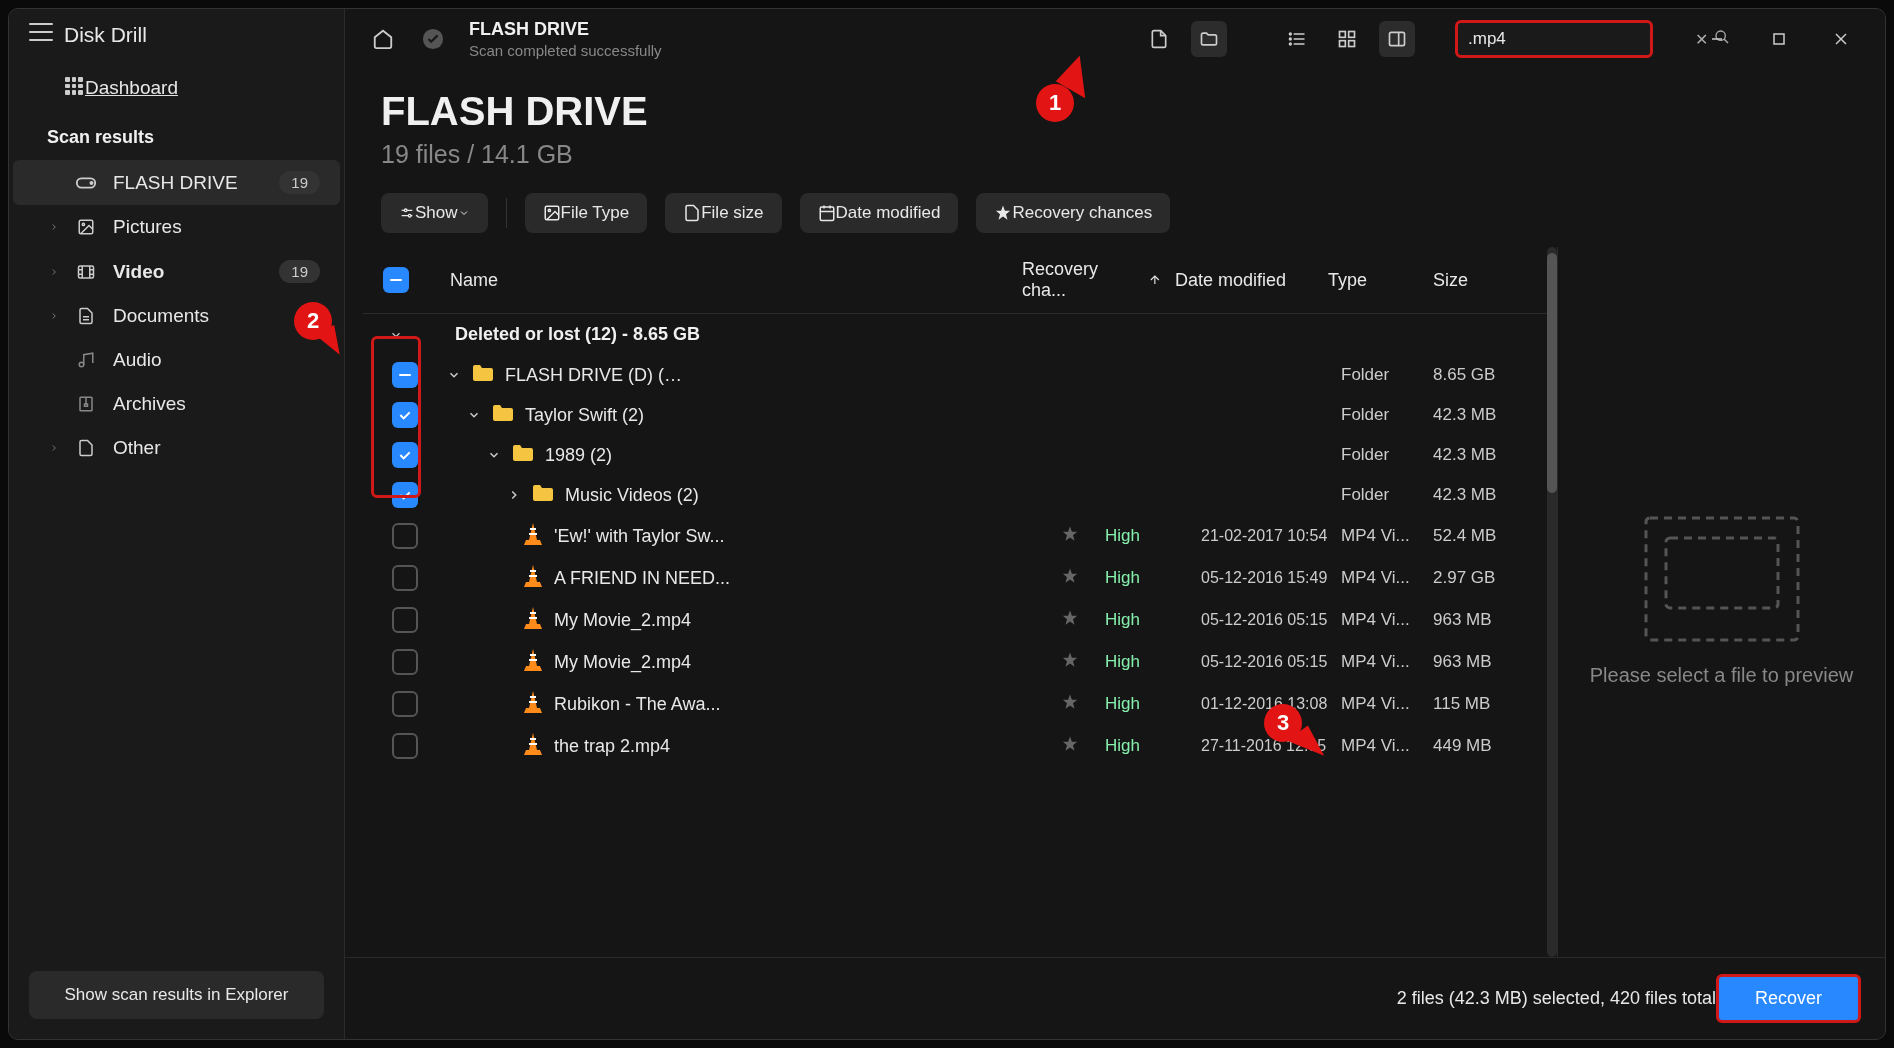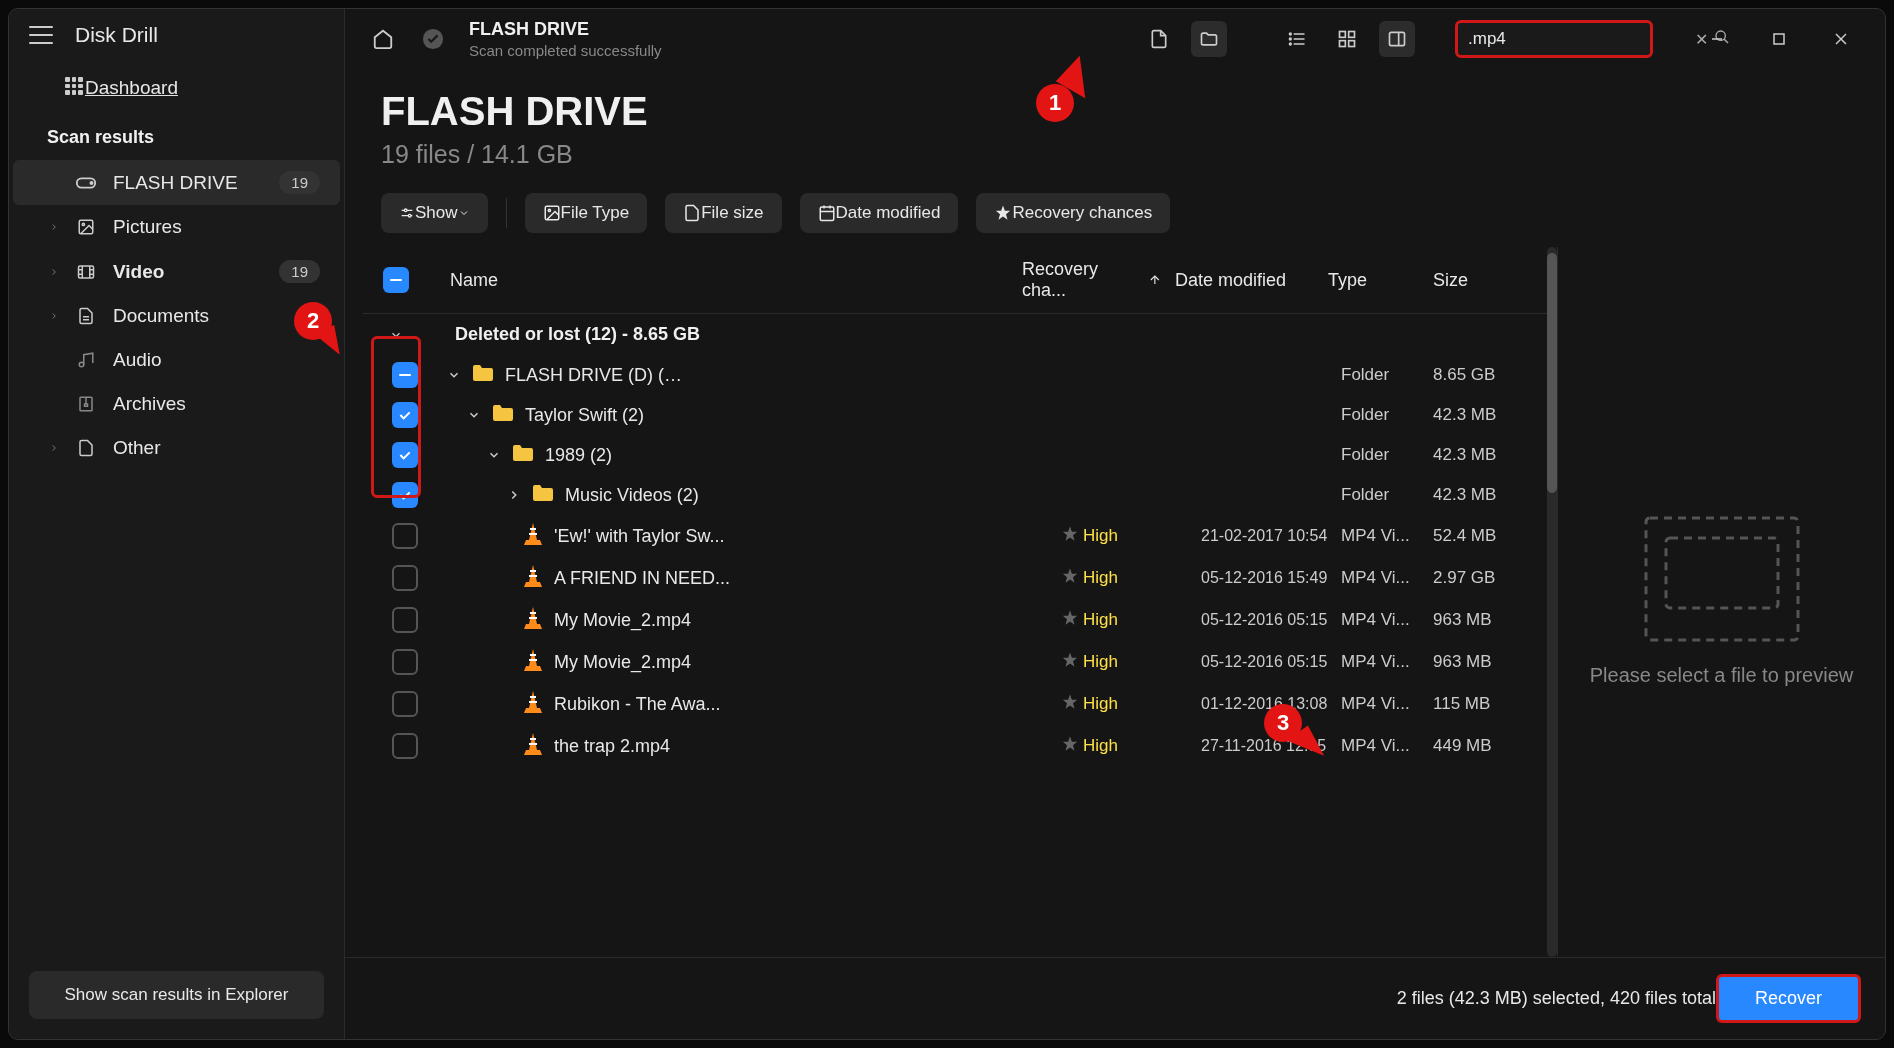--- a/index.html
+++ b/index.html
@@ -1,21 +1,21 @@
 <!DOCTYPE html>
 <html><head>
 <meta charset="utf-8">
 <style>
 * { margin: 0; padding: 0; box-sizing: border-box; font-family: 'Segoe UI', Tahoma, sans-serif; }
 body { background: #0a0a0a; color: #e0e0e0; width: 1894px; height: 1048px; overflow: hidden; position: relative; }
 .app-frame { position: absolute; top: 8px; left: 8px; right: 8px; bottom: 8px; background: #1a1a1a; border-radius: 10px; display: flex; overflow: hidden; border: 1px solid #333; }
 
 
 .sidebar { width: 336px; background: #1a1a1a; border-right: 1px solid #2a2a2a; display: flex; flex-direction: column; }
-.app-header { display: flex; align-items: center; padding: 14px 20px; gap: 22px; }
+.app-header { display: flex; padding: 14px 20px; gap: 11px; }
 .hamburger { width: 24px; height: 18px; display: flex; flex-direction: column; justify-content: space-between; cursor: pointer; }
 .hamburger span { height: 2px; background: #ccc; border-radius: 1px; }
 .app-title { font-size: 21px; font-weight: 500; color: #e8e8e8; }
 .dashboard-row { display: flex; padding: 16px 20px 16px 56px; gap: 2px; cursor: pointer; text-decoration: underline; }
 .grid-icon { width: 18px; height: 18px; display: grid; grid-template-columns: repeat(3,1fr); grid-template-rows: repeat(3,1fr); gap: 2px; }
 .grid-icon span { background: #ccc; border-radius: 1px; }
 .dashboard-label { font-size: 19px; color: #e8e8e8; }
 .section-header { padding: 12px 20px 12px 38px; font-size: 18px; font-weight: 600; color: #f0f0f0; }
 .sidebar-item { display: flex; align-items: center; padding: 11px 20px 11px 36px; gap: 16px; cursor: pointer; border-radius: 6px; margin: 0 4px; }
 .sidebar-item.active { background: #2a2a2a; }
@@ -76,21 +76,21 @@
 .name-col { flex: 1; display: flex; align-items: center; gap: 10px; }
 .indent-1 { padding-left: 20px; }
 .indent-2 { padding-left: 40px; }
 .indent-3 { padding-left: 60px; }
 .indent-4 { padding-left: 80px; }
 .indent-5 { padding-left: 95px; }
 .row-chev { color: #ccc; width: 14px; flex-shrink: 0; }
 .folder-icon { width: 24px; height: 20px; flex-shrink: 0; }
 .vlc-icon { width: 22px; height: 24px; flex-shrink: 0; }
 .row-name { font-size: 18px; color: #e8e8e8; white-space: nowrap; overflow: hidden; text-overflow: ellipsis; max-width: 180px; }
-.recovery-col { width: 140px; display: flex; align-items: center; gap: 4px; font-size: 17px; color: #fde047; }
+.recovery-col { width: 140px; display: flex; align-items: center; gap: 26px; font-size: 17px; color: #86efac; }
 .star { color: #666; }
 .date-col { width: 140px; font-size: 16px; color: #ccc; }
 .type-col { width: 92px; font-size: 17px; color: #ccc; white-space: nowrap; overflow: hidden; text-overflow: ellipsis; }
 .size-col { width: 94px; font-size: 17px; color: #ccc; }
 
 .check-highlight { position: absolute; border: 3px solid #d01818; border-radius: 6px; pointer-events: none; }
 
 .preview-pane { width: 328px; border-left: 1px solid #2a2a2a; display: flex; flex-direction: column; align-items: center; justify-content: center; gap: 16px; padding: 20px; }
 .preview-placeholder { width: 160px; height: 130px; }
 .preview-text { color: #888; font-size: 20px; text-align: center; line-height: 1.5; }

